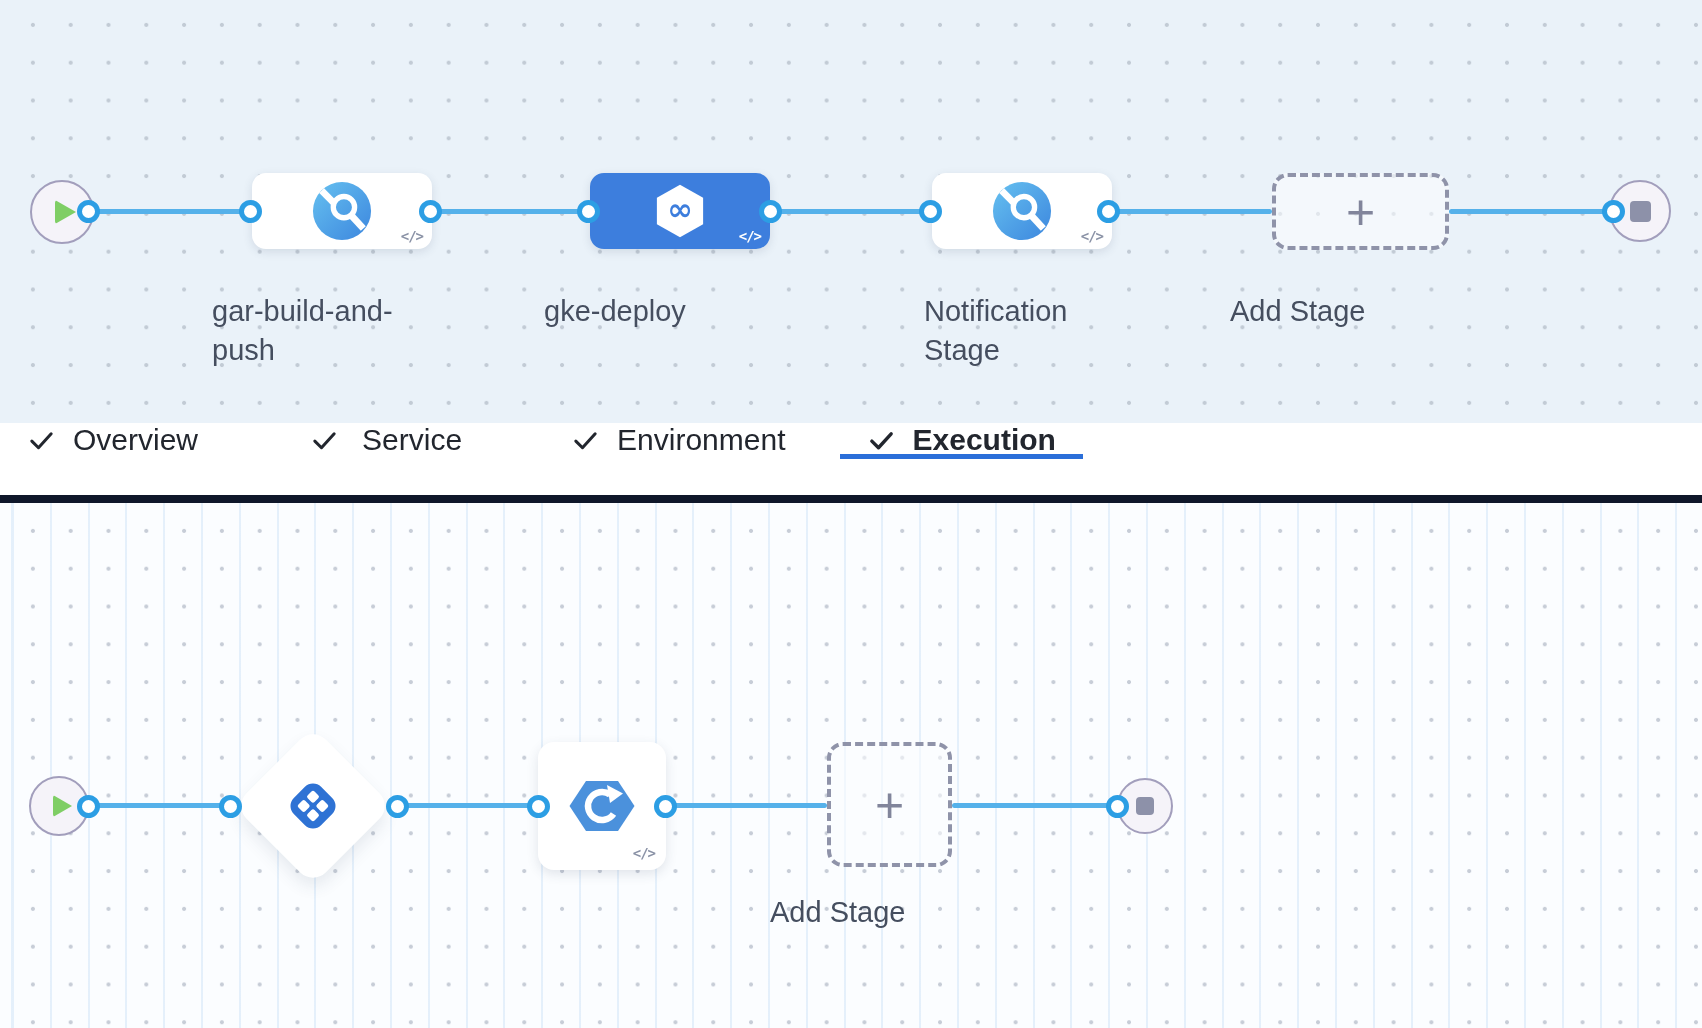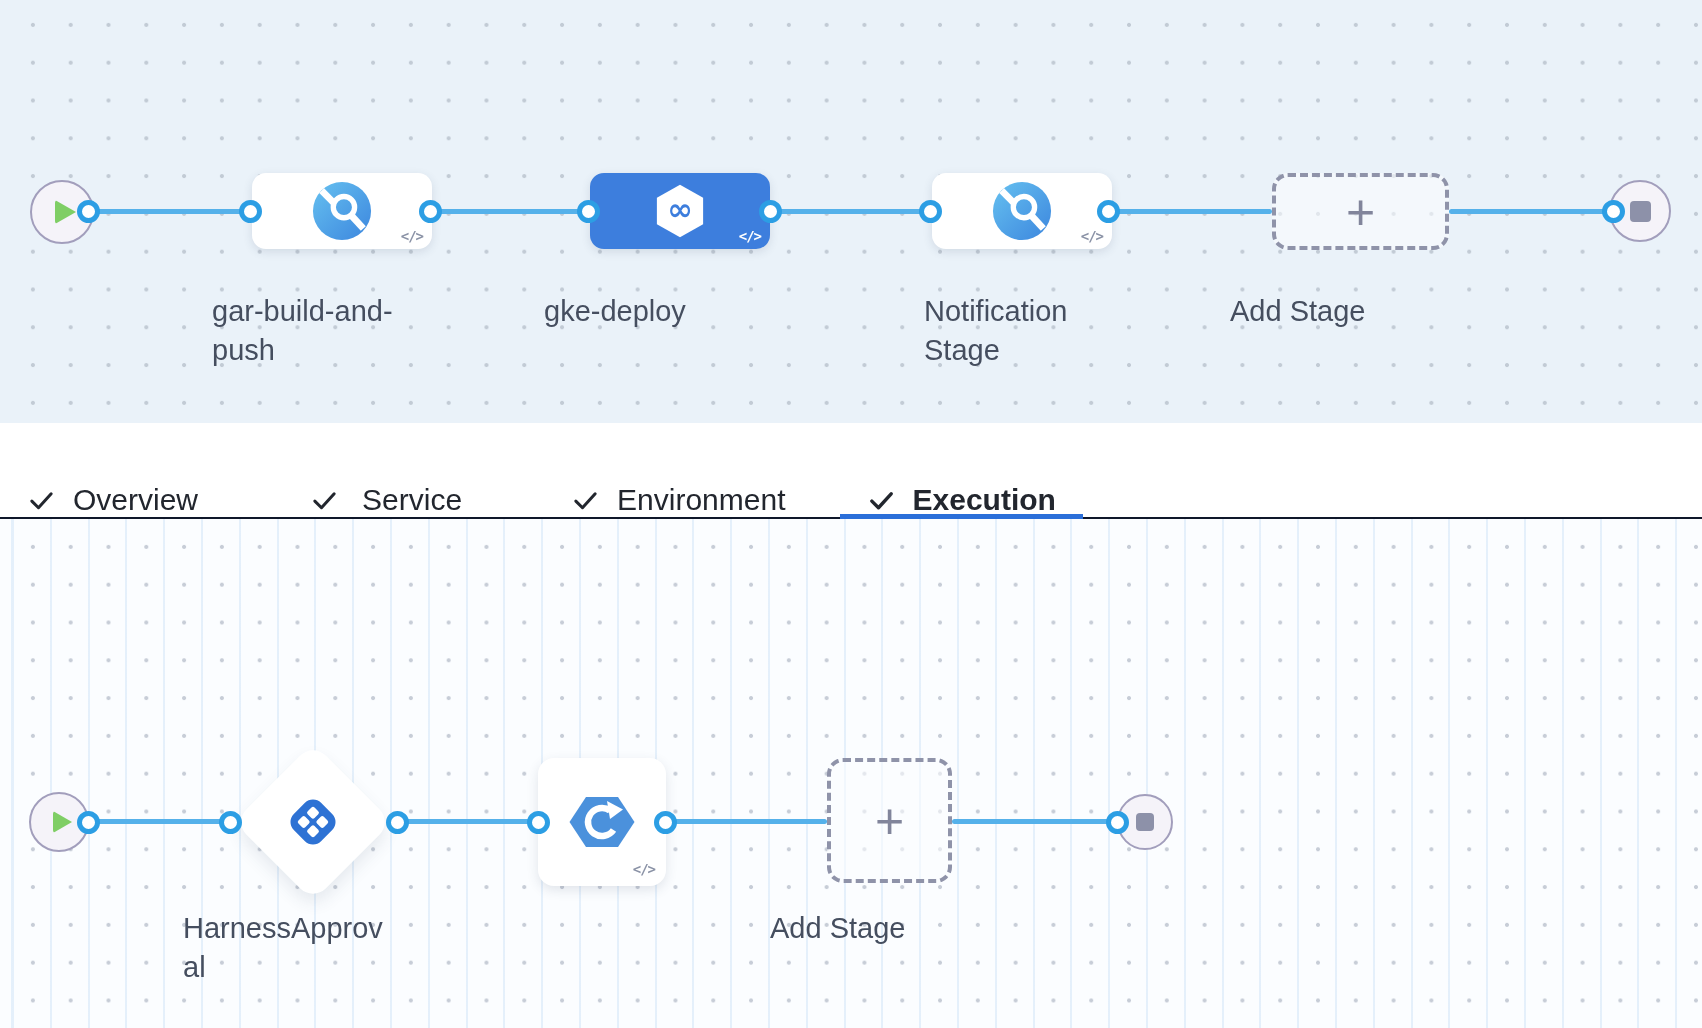--- a/index.html
+++ b/index.html
@@ -45,22 +45,22 @@
 
   .add-box { position:absolute; border:4px dashed #8F93A9; border-radius:16px;
     background:rgba(252,253,255,.55); z-index:4;
     display:flex; align-items:center; justify-content:center;
     color:#81859B; font-size:50px; font-weight:200; line-height:1; cursor:pointer; }
 
   .g-label { position:absolute; width:260px; text-align:left; white-space:pre-line;
     font-size:29px; line-height:39px; color:#454E5F; z-index:2; }
 
   
-  .tabbar { position:relative; width:1702px; height:96px; background:#fff;
-    border-bottom:2px solid #0f172a; display:flex; align-items:flex-end; }
+  .tabbar { position:relative; width:1702px; height:80px; background:#fff;
+    border-bottom:8px solid #0f172a; display:flex; align-items:flex-start; }
   .tab { position:relative; display:flex; align-items:center; gap:17px; padding:0 27px;
     cursor:pointer; }
   .tab:nth-child(2){ margin-left:58px;gap:23px; } .tab:nth-child(3){ margin-left:55px; }
   .tab:nth-child(4){ margin-left:27px; } .tab:nth-child(5){ margin-left:40px; }
   .tab-label { font-size:30px; color:#22262E; }
   .tab.active .tab-label { font-weight:bold; }
   .tab.active::after { content:""; position:absolute; left:0; right:0; bottom:-2px;
     height:5px; background:#2B6FD9; z-index:2; }
 </style>
 </head>
@@ -192,22 +192,20 @@
         <g transform="rotate(45 32 32)">
           <rect x="10" y="10" width="44" height="44" rx="13" fill="#2E72D4"></rect>
           <rect x="19" y="19" width="11" height="11" rx="2.5" fill="#fff"></rect>
           <rect x="34" y="19" width="11" height="11" rx="2.5" fill="#fff"></rect>
           <rect x="19" y="34" width="11" height="11" rx="2.5" fill="#fff"></rect>
           <rect x="34" y="34" width="11" height="11" rx="2.5" fill="#fff"></rect>
         </g>
       </svg>
     </div>
   </div>
-  <div class="g-label" style="left:183px;top:390px">HarnessApprov
-al</div>
 
   <div class="step-card" style="left:538px;top:239px">
     <svg width="72" height="64" viewBox="0 0 72 64">
       <path d="M20 7 H52 L68.5 32 L52 57 H20 L3.5 32 Z" fill="#4B91DC"></path>
       <path d="M44 20.5 A14 14 0 1 0 47.5 40" stroke="#fff" stroke-width="6.5" fill="none" stroke-linecap="butt"></path>
       <path d="M41 11 L57 19.5 L44 29 Z" fill="#fff"></path>
     </svg>
     <span class="code-badge" style="right:11px;bottom:9px">&lt;/&gt;</span>
   </div>
 

